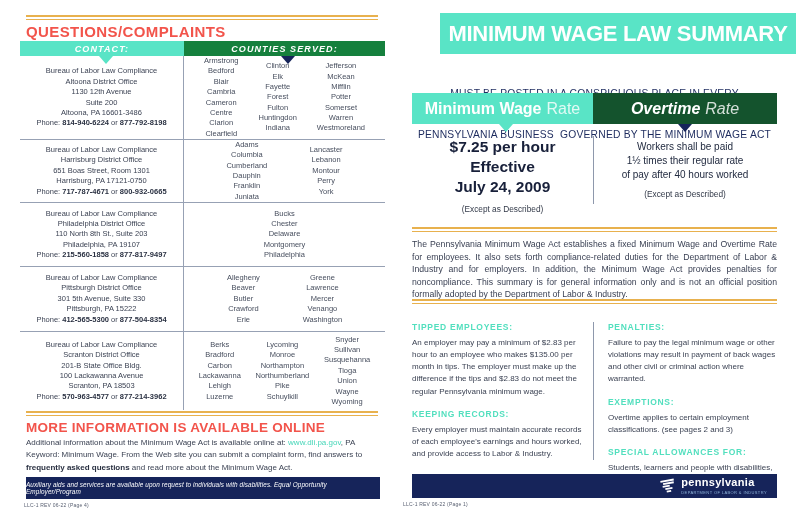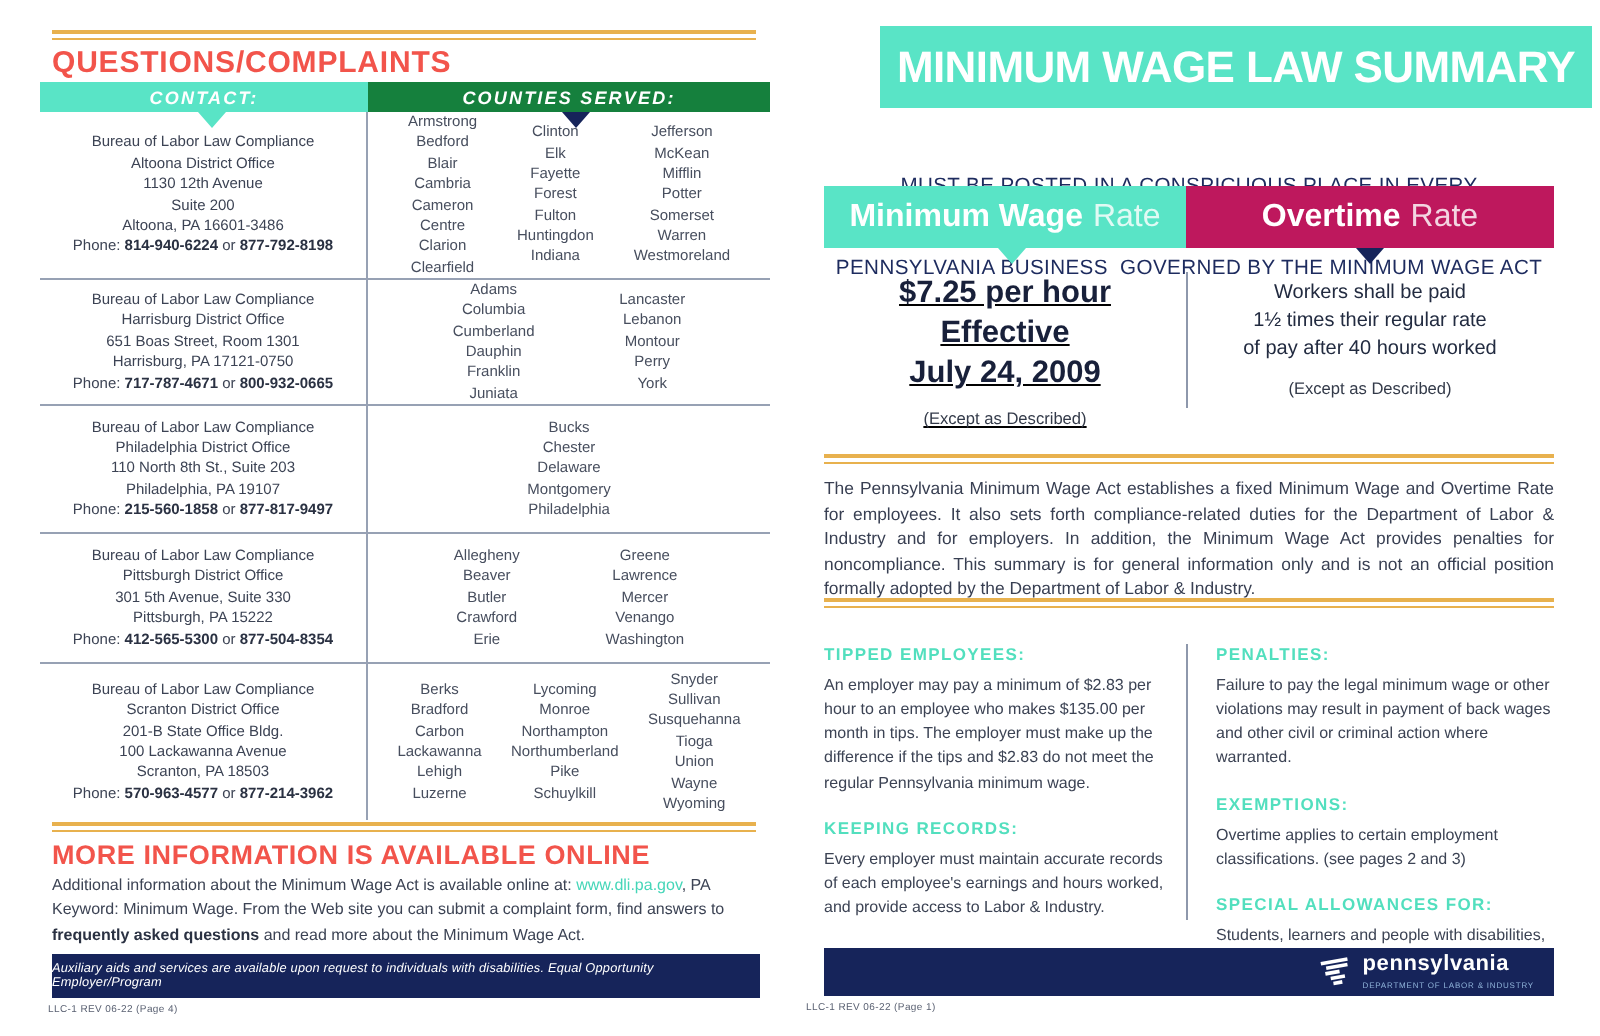--- a/index.html
+++ b/index.html
@@ -60,26 +60,26 @@
             display:flex; align-items:center; justify-content:center; color:#fff;
             font-size:22px; font-weight:800; letter-spacing:-0.3px; white-space:nowrap;margin-left:28px; }
   .subtitle { position:absolute; left:12px; top:59px; width:365px; text-align:center;
               color:#1D2B5E; font-size:10.3px; line-height:1.35; letter-spacing:0.2px; white-space:pre-wrap; }
   .rate-bars { position:absolute; left:12px; top:93px; width:365px; height:31px; display:flex; }
   .rate-bar { display:flex; align-items:center; justify-content:center; color:#fff;
               font-size:16px; white-space:nowrap; }
   .rate-bar b { font-weight:800; }
   .rate-bar .light { font-weight:400; opacity:0.82; margin-left:5px; }
   .rate-bar.teal { width:181px; background:#59E4C6; }
-  .rate-bar.navy { flex:1; background:#be185d; }
+  .rate-bar.navy { flex:1; background:#14532d;font-style:italic; }
   .rp-tri-minwage  { left:99px;  top:124px; }
   .rp-tri-overtime { left:278px; top:124px; }
 
   .rate-col { position:absolute; text-align:center; }
-  .rate-col.minwage { left:12px; top:137px; width:181px;text-decoration:underline; }
+  .rate-col.minwage { left:12px; top:137px; width:181px; }
   .rate-col.minwage .rate-line { font-size:15.5px; font-weight:800; color:#18203A; line-height:1.3; }
   .rate-col.overtime { left:198px; top:140px; width:174px; }
   .rate-col.overtime .rate-line { font-size:10px; color:#222B40; line-height:1.4; }
   .except { margin-top:7px; font-size:8.3px; color:#333A49; }
   .rate-vdiv { position:absolute; left:193px; top:136px; height:68px; border-left:1px solid #8E98AC; }
 
   .rp-gold-1 { left:12px; top:227px; width:365px; }
   .summary { position:absolute; left:12px; top:238px; width:365px; font-size:8.7px; line-height:1.44;
              text-align:justify; color:#383F52; }
   .rp-gold-2 { left:12px; top:299px; width:365px; }

